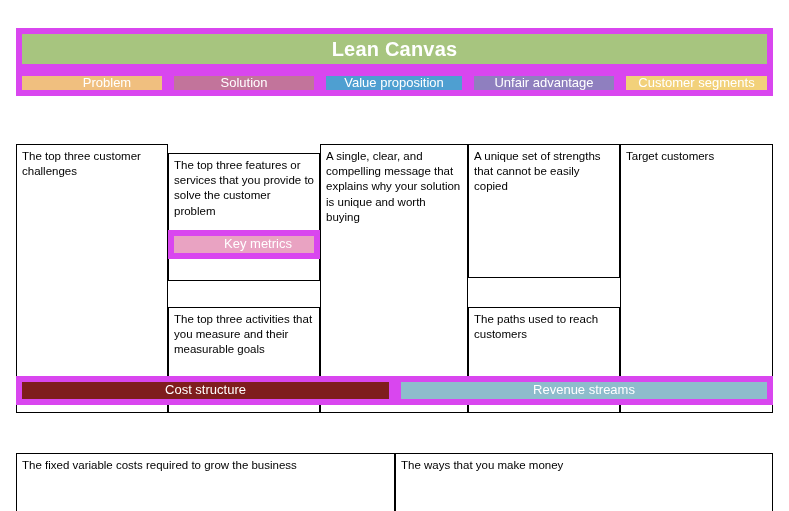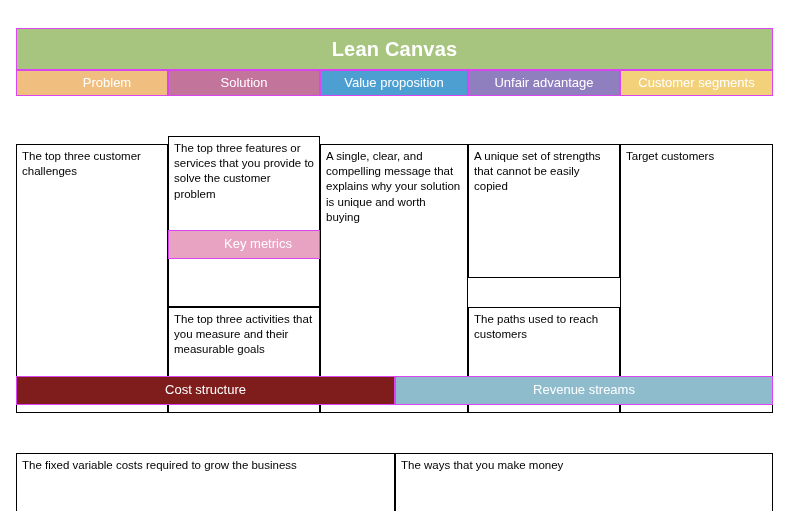--- a/index.html
+++ b/index.html
@@ -27,21 +27,21 @@
     position: absolute;
     box-sizing: border-box;
     border: 1px solid #000000;
     overflow: hidden;
     margin-top: 48px;
   }
 
   .hdr {
     position: absolute;
     box-sizing: border-box;
-    border: 1px solid #d946ef;
+    border: 6px solid #d946ef;
     display: flex;
     align-items: center;
     justify-content: center;
     font-size: 13px;
     color: #ffffff;
     text-align: center;
     line-height: 1.1;
   }
 
   .title-bar {
@@ -64,21 +64,21 @@
   
   #title { left: 0; top: 0; width: 757px; height: 42px; }
 
   #hdr-problem   { left: 0;   top: 42px; width: 152px; height: 26px; }
   #hdr-solution  { left: 152px; top: 42px; width: 152px; height: 26px; }
   #hdr-value     { left: 304px; top: 42px; width: 148px; height: 26px; }
   #hdr-unfair    { left: 452px; top: 42px; width: 152px; height: 26px; }
   #hdr-customer  { left: 604px; top: 42px; width: 153px; height: 26px; }
 
   #cell-problem  { left: 0;   top: 68px; width: 152px; height: 269px; }
-  #cell-solution { left: 152px; top: 60px; width: 152px; height: 171px; padding-left: 13px; }
+  #cell-solution { left: 152px; top: 77px; width: 152px; height: 128px; padding-left: 13px; }
   #cell-value    { left: 304px; top: 68px; width: 148px; height: 269px; padding-left: 40px; }
   #cell-unfair   { left: 452px; top: 68px; width: 152px; height: 134px; }
   #cell-customer { left: 604px; top: 68px; width: 153px; height: 269px; }
 
   #hdr-keymetrics { left: 152px; top: 202px; width: 152px; height: 29px; padding-left: 28px; }
   #hdr-channels   { left: 452px; top: 202px; width: 152px; height: 29px; }
 
   #cell-keymetrics { left: 152px; top: 231px; width: 152px; height: 106px; }
   #cell-channels   { left: 452px; top: 231px; width: 152px; height: 106px; }
 

